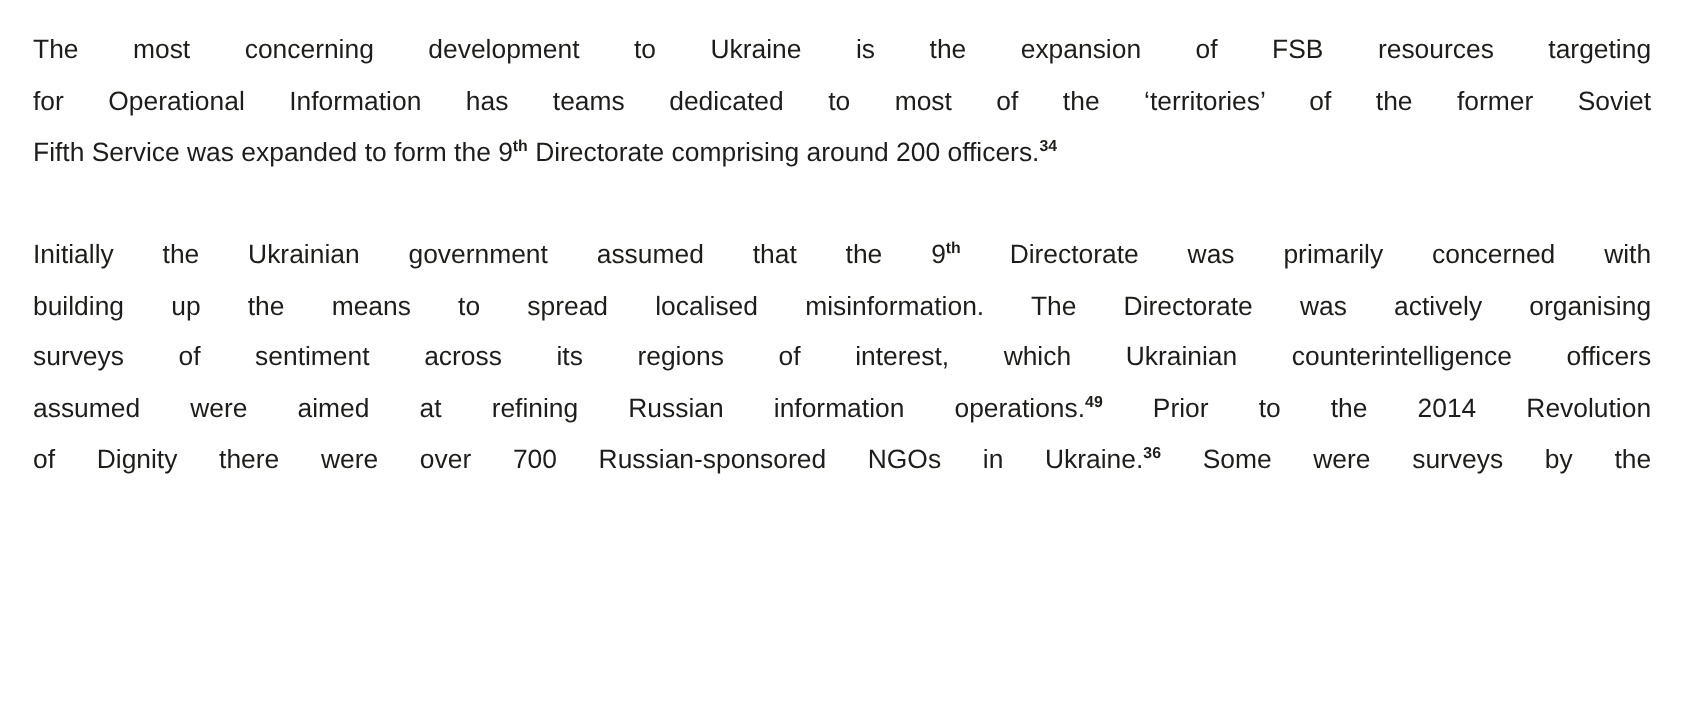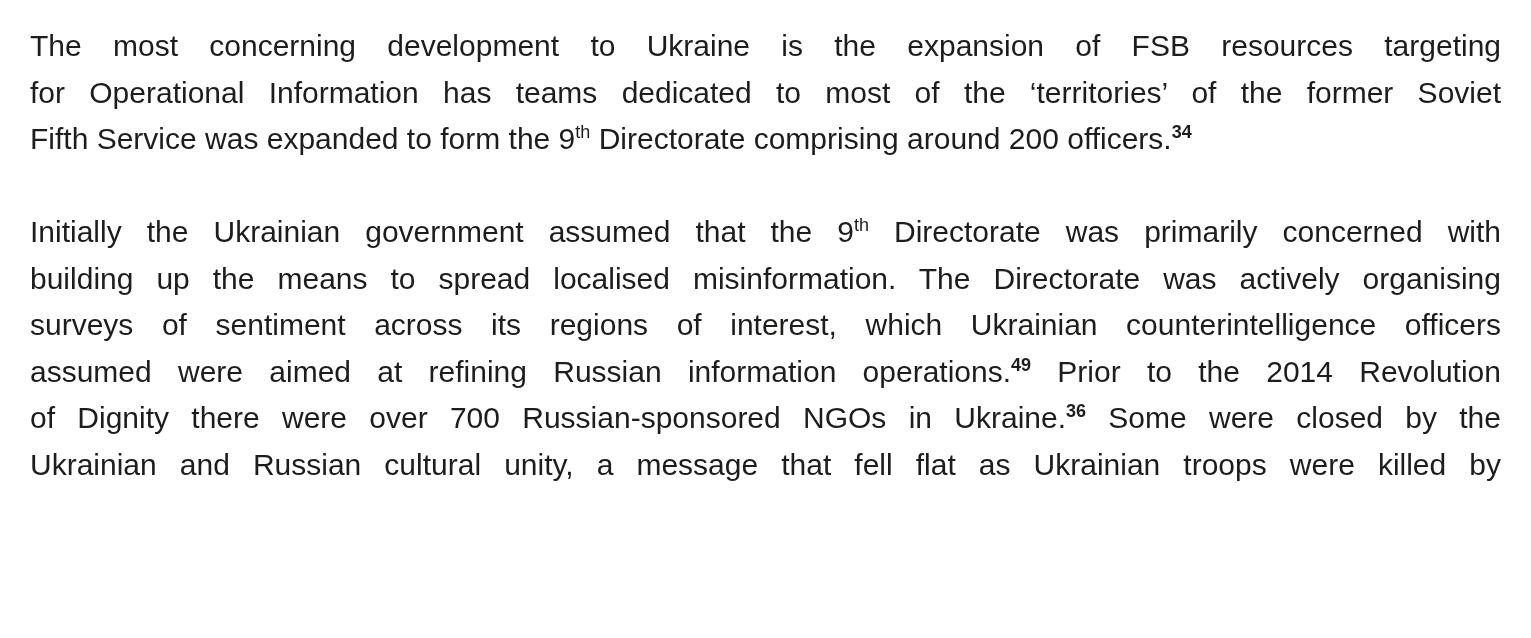--- a/index.html
+++ b/index.html
@@ -9,54 +9,54 @@
     height: 638px;
     background: #ffffff;
     overflow: hidden;
   }
   .doc {
     box-sizing: border-box;
     width: 1531px;
     height: 638px;
     padding: 23px 30px 0 30px;
     font-family: "Liberation Sans", "DejaVu Sans", sans-serif;
-    font-size: 30px;
+    font-size: 24px;
     line-height: 46.5px;
     color: #1d1d1b;
     font-stretch: semi-condensed;
   }
   .para { margin: 0; }
   .para + .para { margin-top: 46.5px; }
   .line {
     text-align: justify;
     text-align-last: justify;
     white-space: normal;
   }
   .line.last {
     text-align-last: left;
   }
   sup {
     font-size: 60%;
     line-height: 0;
     vertical-align: super;
+    font-weight: bold;
   }
   sup.fn {
     font-weight: 700;
   }
 </style>
 </head>
 <body style="background: rgb(255, 255, 255);">
 
 <div class="doc" style="color: rgb(29, 29, 27);">
     <div class="para">
       <div class="line"><span>The most concerning development to Ukraine is the expansion of FSB resources targeting</span></div>
       <div class="line"><span>for Operational Information has teams dedicated to most of the ‘territories’ of the former Soviet</span></div>
       <div class="line last"><span>Fifth Service was expanded to form the 9</span><sup>th</sup><span> Directorate comprising around 200 officers.</span><sup class="fn">34</sup></div>
     </div>
     <div class="para">
       <div class="line"><span>Initially the Ukrainian government assumed that the 9</span><sup>th</sup><span> Directorate was primarily concerned with</span></div>
       <div class="line"><span>building up the means to spread localised misinformation. The Directorate was actively organising</span></div>
       <div class="line"><span>surveys of sentiment across its regions of interest, which Ukrainian counterintelligence officers</span></div>
       <div class="line"><span>assumed were aimed at refining Russian information operations.</span><sup class="fn">49</sup><span> Prior to the 2014 Revolution</span></div>
-      <div class="line"><span>of Dignity there were over 700 Russian-sponsored NGOs in Ukraine.</span><sup class="fn">36</sup><span> Some were closed by the</span></div>
-      <div class="line"><span>Ukrainian and Russian cultural unity, a message that fell flat as Ukrainian troops were killed by</span></div>
+      <div class="line"><span>of Dignity there were over 700 Russian-sponsored NGOs in Ukraine.</span><sup class="fn">36</sup><span> Some were surveys by the</span></div>
     </div>
   </div>
 
 </body></html>

